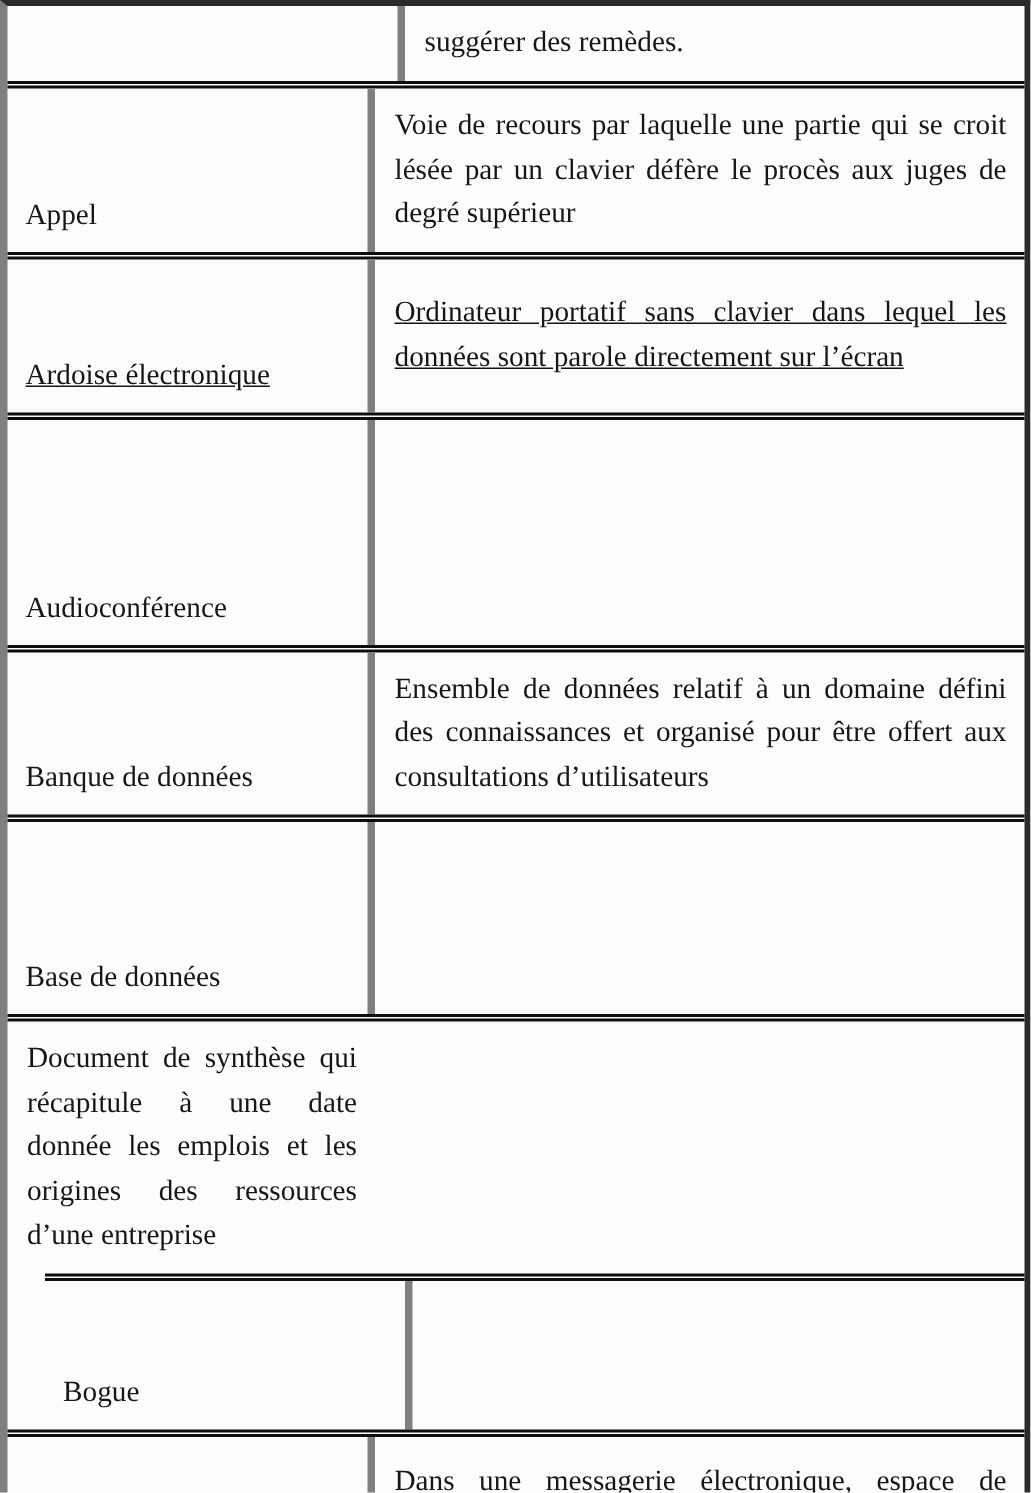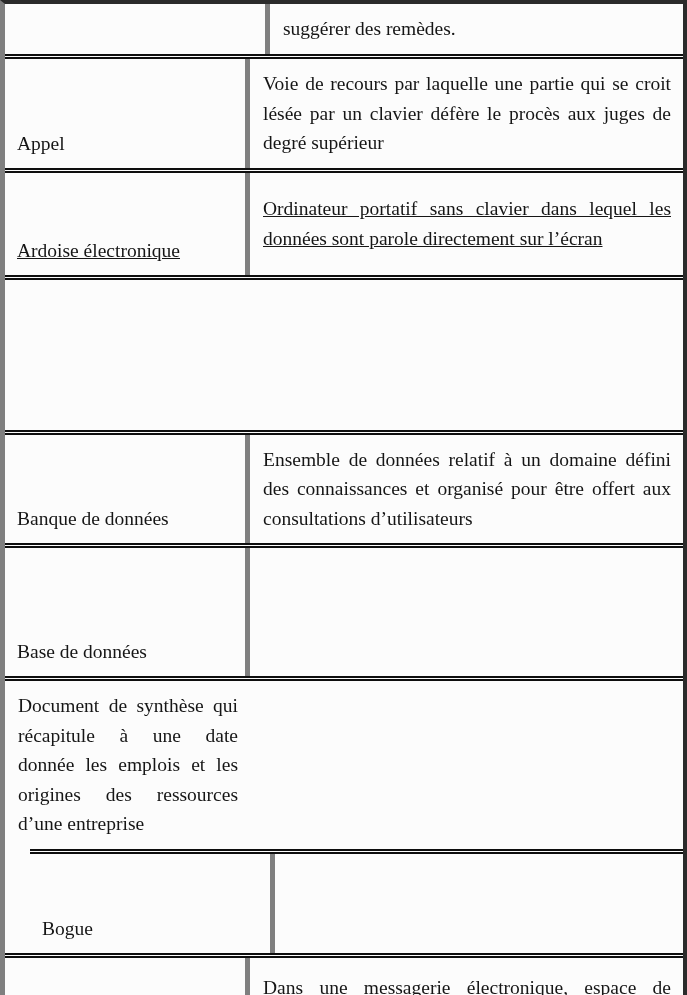--- a/index.html
+++ b/index.html
@@ -91,20 +91,23 @@
   <div class="t-row r2">
     <div class="term-cell">
       <span>Ardoise électronique</span>
     </div>
     <div class="def-cell">
       <div class="def-text">Ordinateur portatif sans clavier dans lequel les données sont parole directement sur l’écran</div>
     </div>
   </div>
 
   <div class="t-row r3">
+    <div class="term-cell">
+      <span>Audioconférence</span>
+    </div>
   </div>
 
   <div class="t-row r4">
     <div class="term-cell">
       <span>Banque de données</span>
     </div>
     <div class="def-cell">
       <div class="def-text">Ensemble de données relatif à un domaine défini des connaissances et organisé pour être offert aux consultations d’utilisateurs</div>
     </div>
   </div>

